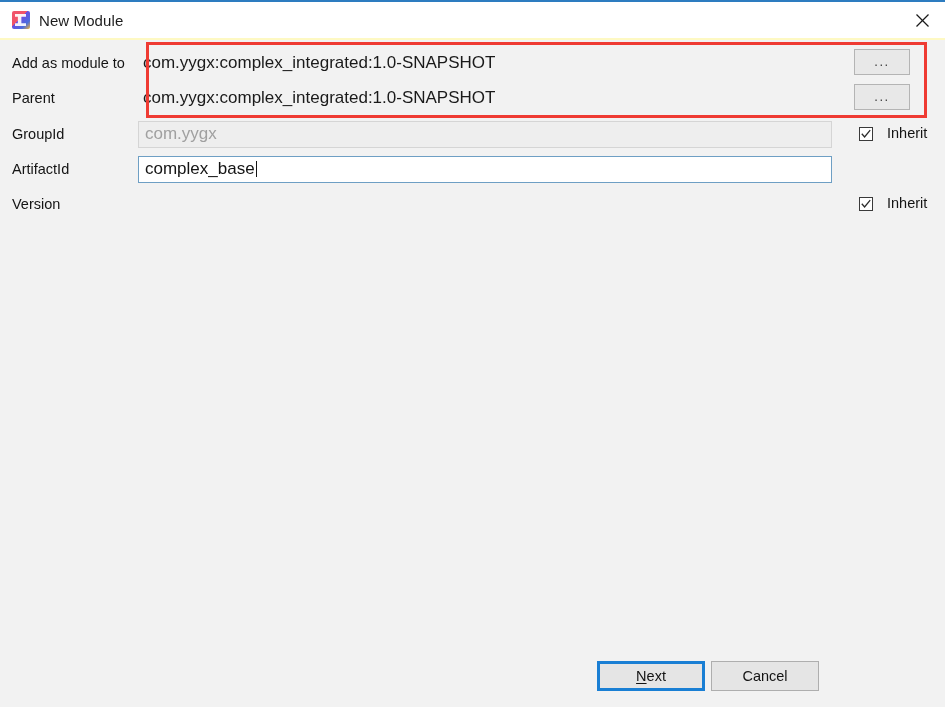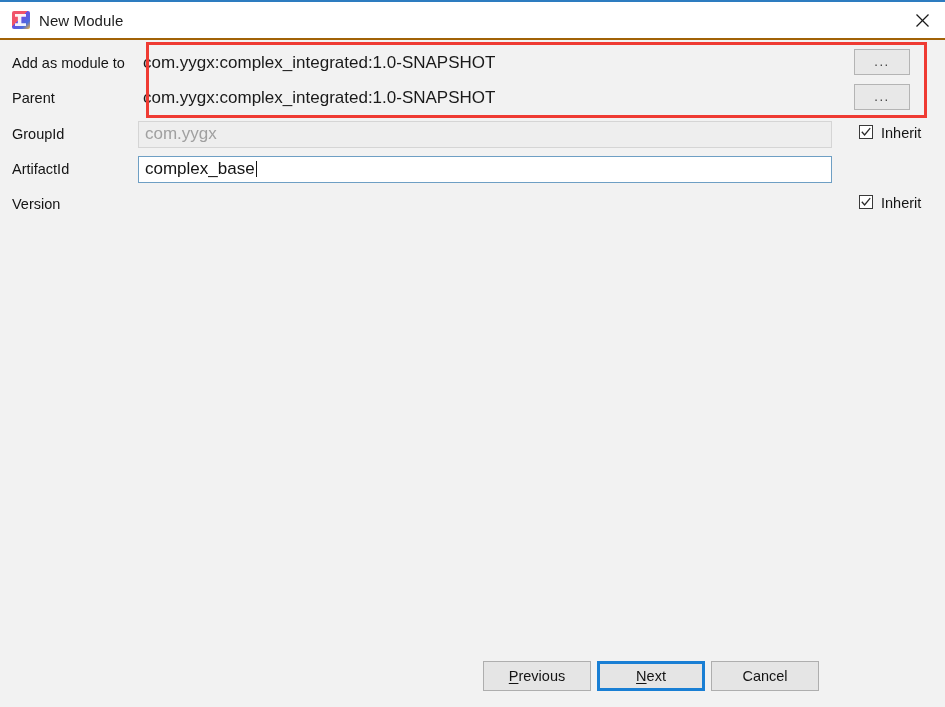--- a/index.html
+++ b/index.html
@@ -14,21 +14,21 @@
     font-size: 14px;
     color: #1a1a1a;
     overflow: hidden;
     position: relative;
   }
 
   
   .window {
     position: absolute;
     inset: 0;
-    background: #a16207;
+    background: #fef9c3;
     border-top: 2px solid #2d7cc0;
     box-sizing: border-box;
   }
   .titlebar {
     height: 36px;
     background: #ffffff;
     display: flex;
     align-items: center;
     position: relative;
   }
@@ -141,22 +141,22 @@
     color: #3c3c3c;
     letter-spacing: 1.5px;
     line-height: 8px;
     cursor: default;
   }
 
   
   .inherit {
     position: absolute;
     display: flex;
-    align-items: flex-start;
-    gap: 8px;
+    align-items: flex-end;
+    gap: 14px;
     cursor: default;
   }
   .cbox {
     width: 14px;
     height: 14px;
     border: 1px solid #3a3a3a;
     background: #ffffff;
     box-sizing: border-box;
     position: relative;
     flex: none;
@@ -275,23 +275,20 @@
     <div class="inherit" style="left:859px; top:155px;">
       <span class="cbox">
         <svg width="10" height="10" viewBox="0 0 10 10">
           <polyline points="0.8,4.8 3.6,8 9.2,1.2" fill="none" stroke="#2b2b2b" stroke-width="1.3"></polyline>
         </svg>
       </span>
       <span class="inherit-label">Inherit</span>
     </div>
 
     <div class="footer">
-      <div class="btn" style="left:483px;">
-        <span><u>P</u>revious</span>
-      </div>
       <div class="btn default" style="left:597px;">
         <span><u>N</u>ext</span>
       </div>
       <div class="btn" style="left:711px;">
         <span>Cancel</span>
       </div>
     </div>
 
   </div>
 

